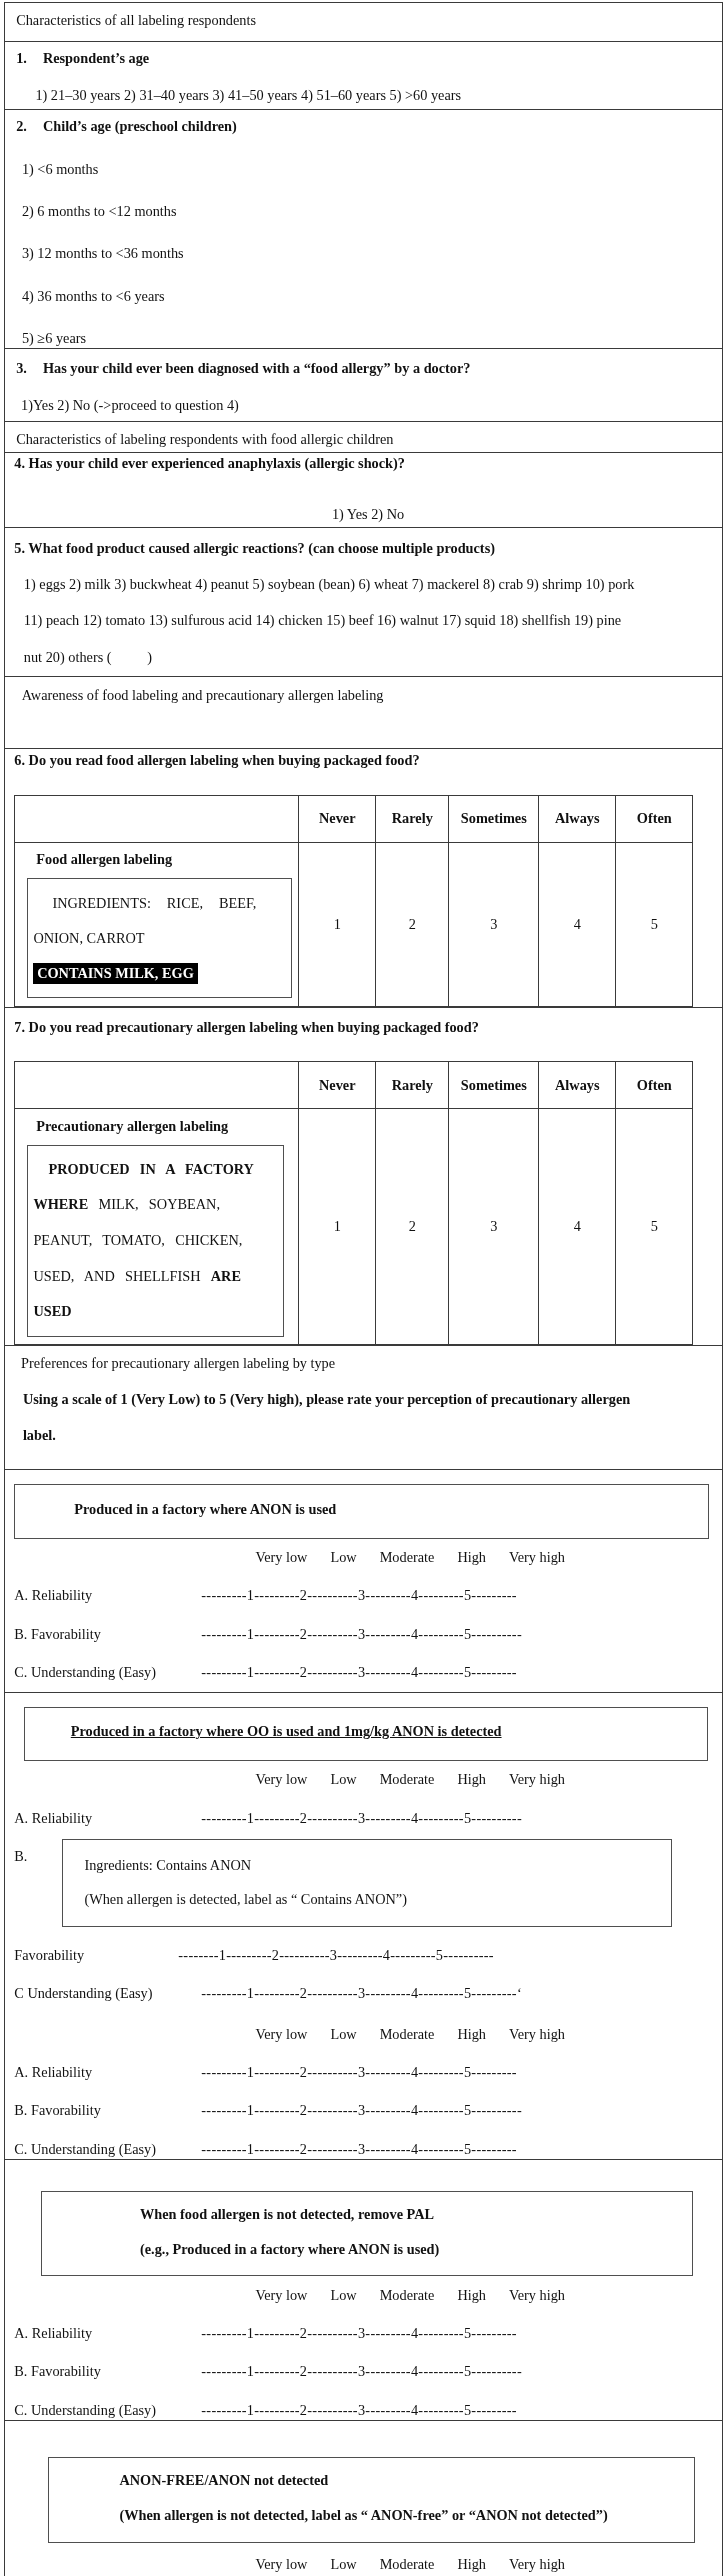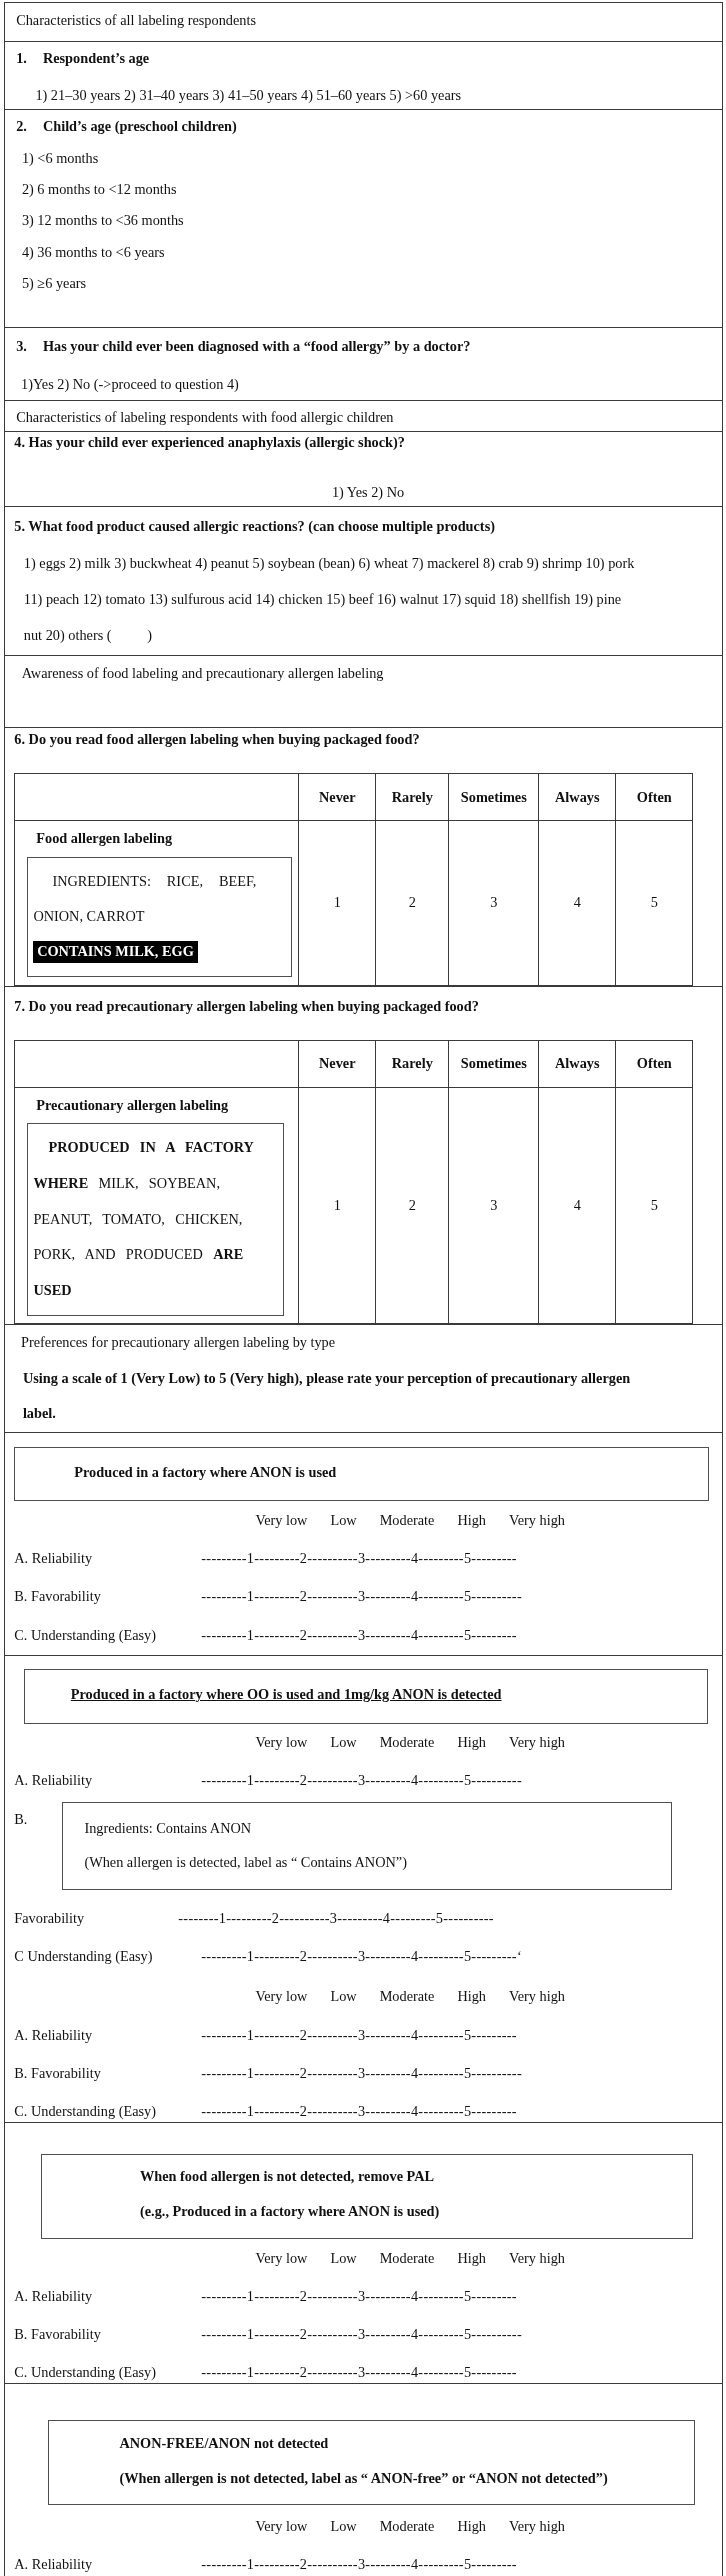--- a/index.html
+++ b/index.html
@@ -22,21 +22,21 @@
   .sec-hdr { min-height: 38px; padding-top: 8.6px; padding-left: 11.4px; }
   .sec-hdr2 { min-height: 31px; padding-top: 7.6px; padding-left: 11.4px; }
   .sec-hdr3 { min-height: 72px; padding-top: 8.6px; padding-left: 17px; }
   .bold { font-weight: bold; }
   .q-title { font-weight: bold; }
   .qnum { display: inline-block; width: 30.5px; padding-left: 3.8px; font-weight: bold; }
   .pre { white-space: pre-wrap; }
   .r-q1 { min-height: 68px; padding-top: 6.7px; }
   .r-q1 .opts { margin-top: 18px; padding-left: 23px; }
   .r-q2 { min-height: 218px; padding-top: 7.6px; }
-  .r-q2 .item { margin-top: 12px; padding-left: 9.5px; }
+  .r-q2 .item { margin-top: 23px; padding-left: 9.5px; }
   .r-q3 { min-height: 73px; padding-top: 9.5px; }
   .r-q3 .opts { margin-top: 18px; padding-left: 8.6px; }
   .r-q4 { min-height: 75px; padding-top: 1px; padding-left: 9.5px; }
   .r-q4 .opts { margin-top: 31px; padding-left: 7.6px; text-align: center; }
   .r-q5 { min-height: 149px; padding-top: 10.5px; padding-left: 9.5px; }
   .r-q5 .line { margin-top: 17px; padding-left: 9.5px; }
   .r-q6 { min-height: 241px; padding-top: 2px; padding-left: 9.5px; font-family: Liberation Serif, serif; }
   .r-q7 { min-height: 309px; padding-top: 10px; padding-left: 9.5px; }
   .qtable { border-collapse: collapse; margin-top: 24px; table-layout: fixed; }
   .qtable td { border: 1.9px solid #3a3a3a; vertical-align: middle; }
@@ -67,21 +67,21 @@
     margin: 8.6px 14.3px 7.6px 11.4px;
     padding: 5.7px 5.7px 5.7px 5.7px;
     line-height: 2.5;
     word-spacing: 6.7px;
   }
   .q7-box .ind { text-indent: 15.2px; }
   .r-prefs { min-height: 108px; padding-top: 7.6px; }
   .r-prefs .l1 { padding-left: 8.6px; }
   .r-prefs .l2 { margin-top: 17px; padding-left: 10.5px; font-weight: bold; }
   .r-prefs .l3 { margin-top: 16px; padding-left: 10.5px; font-weight: bold; }
-  .r-blockA { min-height: 223px; padding-top: 14px; }
+  .r-blockA { min-height: 223px; padding-top: 14px; margin-top: 16px; }
   .r-blockB { min-height: 425px; padding-top: 13.3px; }
   .r-blockC { min-height: 254px; padding-top: 31px; }
   .r-blockD { min-height: 257px; padding-top: 36px; }
   .head-box { border: 1.9px solid #4f4f4f; font-weight: bold; line-height: 2.45; }
   .head-box-a { margin: 0 4.8px 0 1.9px; padding: 6.7px 3.8px 10.5px 59px; }
   .head-box-b { margin: 0 6.7px 0 11.4px; padding: 6.7px 3.8px 10.5px 46px; text-decoration: underline; }
   .head-box-c { margin: 0 21px 0 28.6px; padding: 4.8px 3.8px 8.6px 98px; }
   .head-box-d { margin: 0 19px 12px 36px; padding: 4.8px 3.8px 8.6px 70px; font-family: Liberation Serif, serif; }
   .shdr { display: flex; gap: 23px; padding-left: 243px; margin-top: 9.5px; }
   .srow { display: flex; margin-top: 19px; padding-left: 1.9px; }
@@ -196,21 +196,21 @@
         <td class="hcell col-4">Always</td>
         <td class="hcell col-5">Often</td>
       </tr>
       <tr>
         <td class="col-label q6-cell">
           <div class="rowlabel">Precautionary allergen labeling</div>
           <div class="q7-box">
             <div class="bold ind">PRODUCED IN A FACTORY</div>
             <div><span class="bold">WHERE</span> <span>MILK, SOYBEAN,</span></div>
             <div>PEANUT, TOMATO, CHICKEN,</div>
-            <div><span>PORK, AND PRODUCED</span> <span class="bold">ARE</span></div>
+            <div><span>USED, AND SHELLFISH</span> <span class="bold">ARE</span></div>
             <div class="bold">USED</div>
           </div>
         </td>
         <td class="vcell">1</td>
         <td class="vcell">2</td>
         <td class="vcell">3</td>
         <td class="vcell">4</td>
         <td class="vcell">5</td>
       </tr>
     </tbody>

